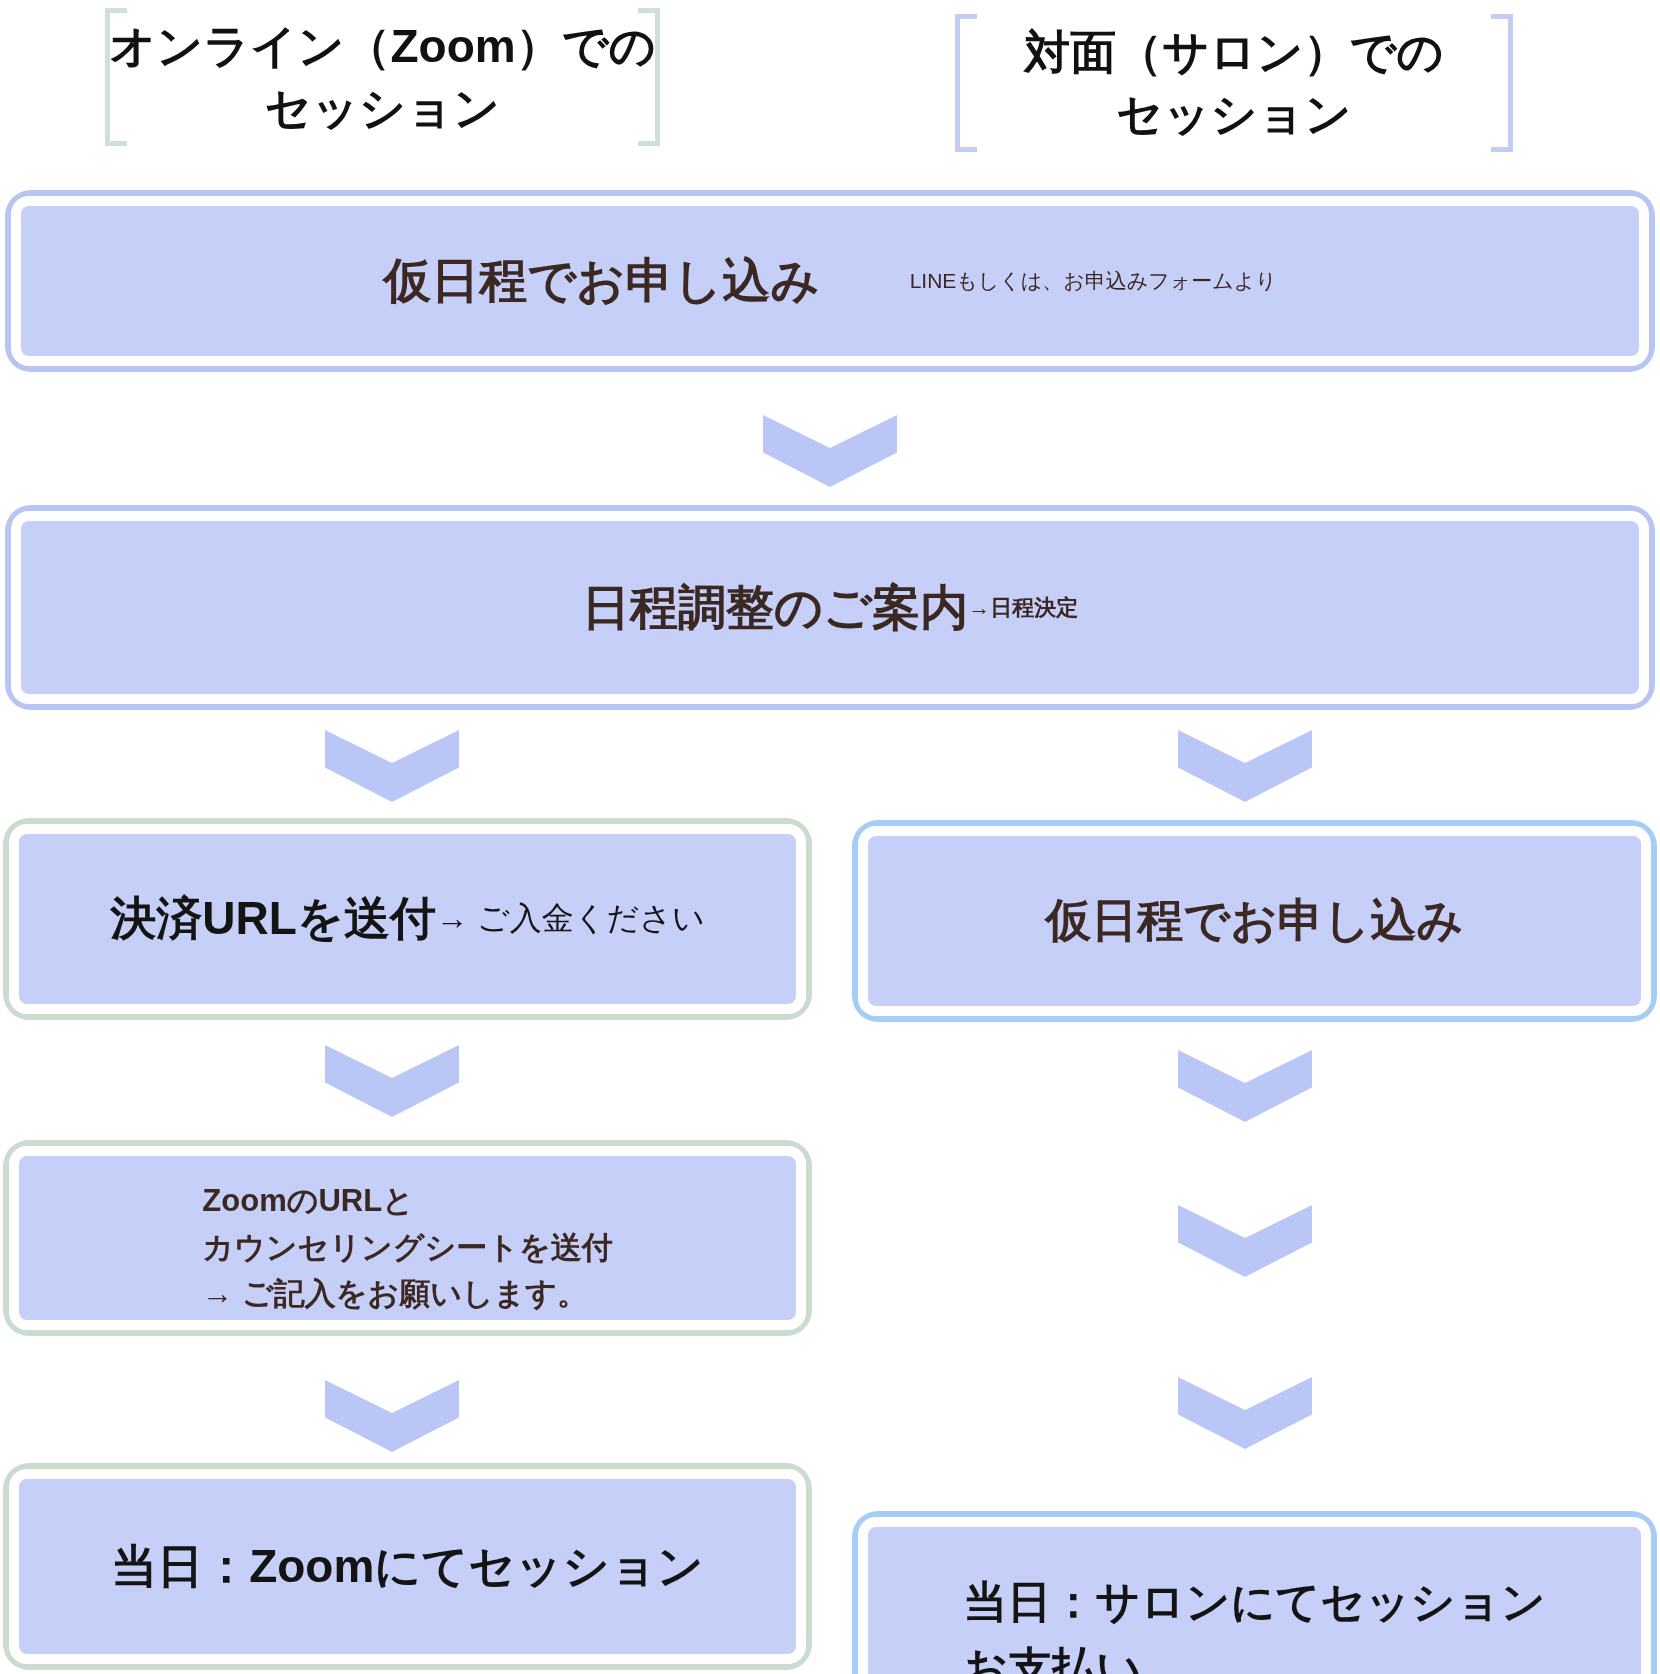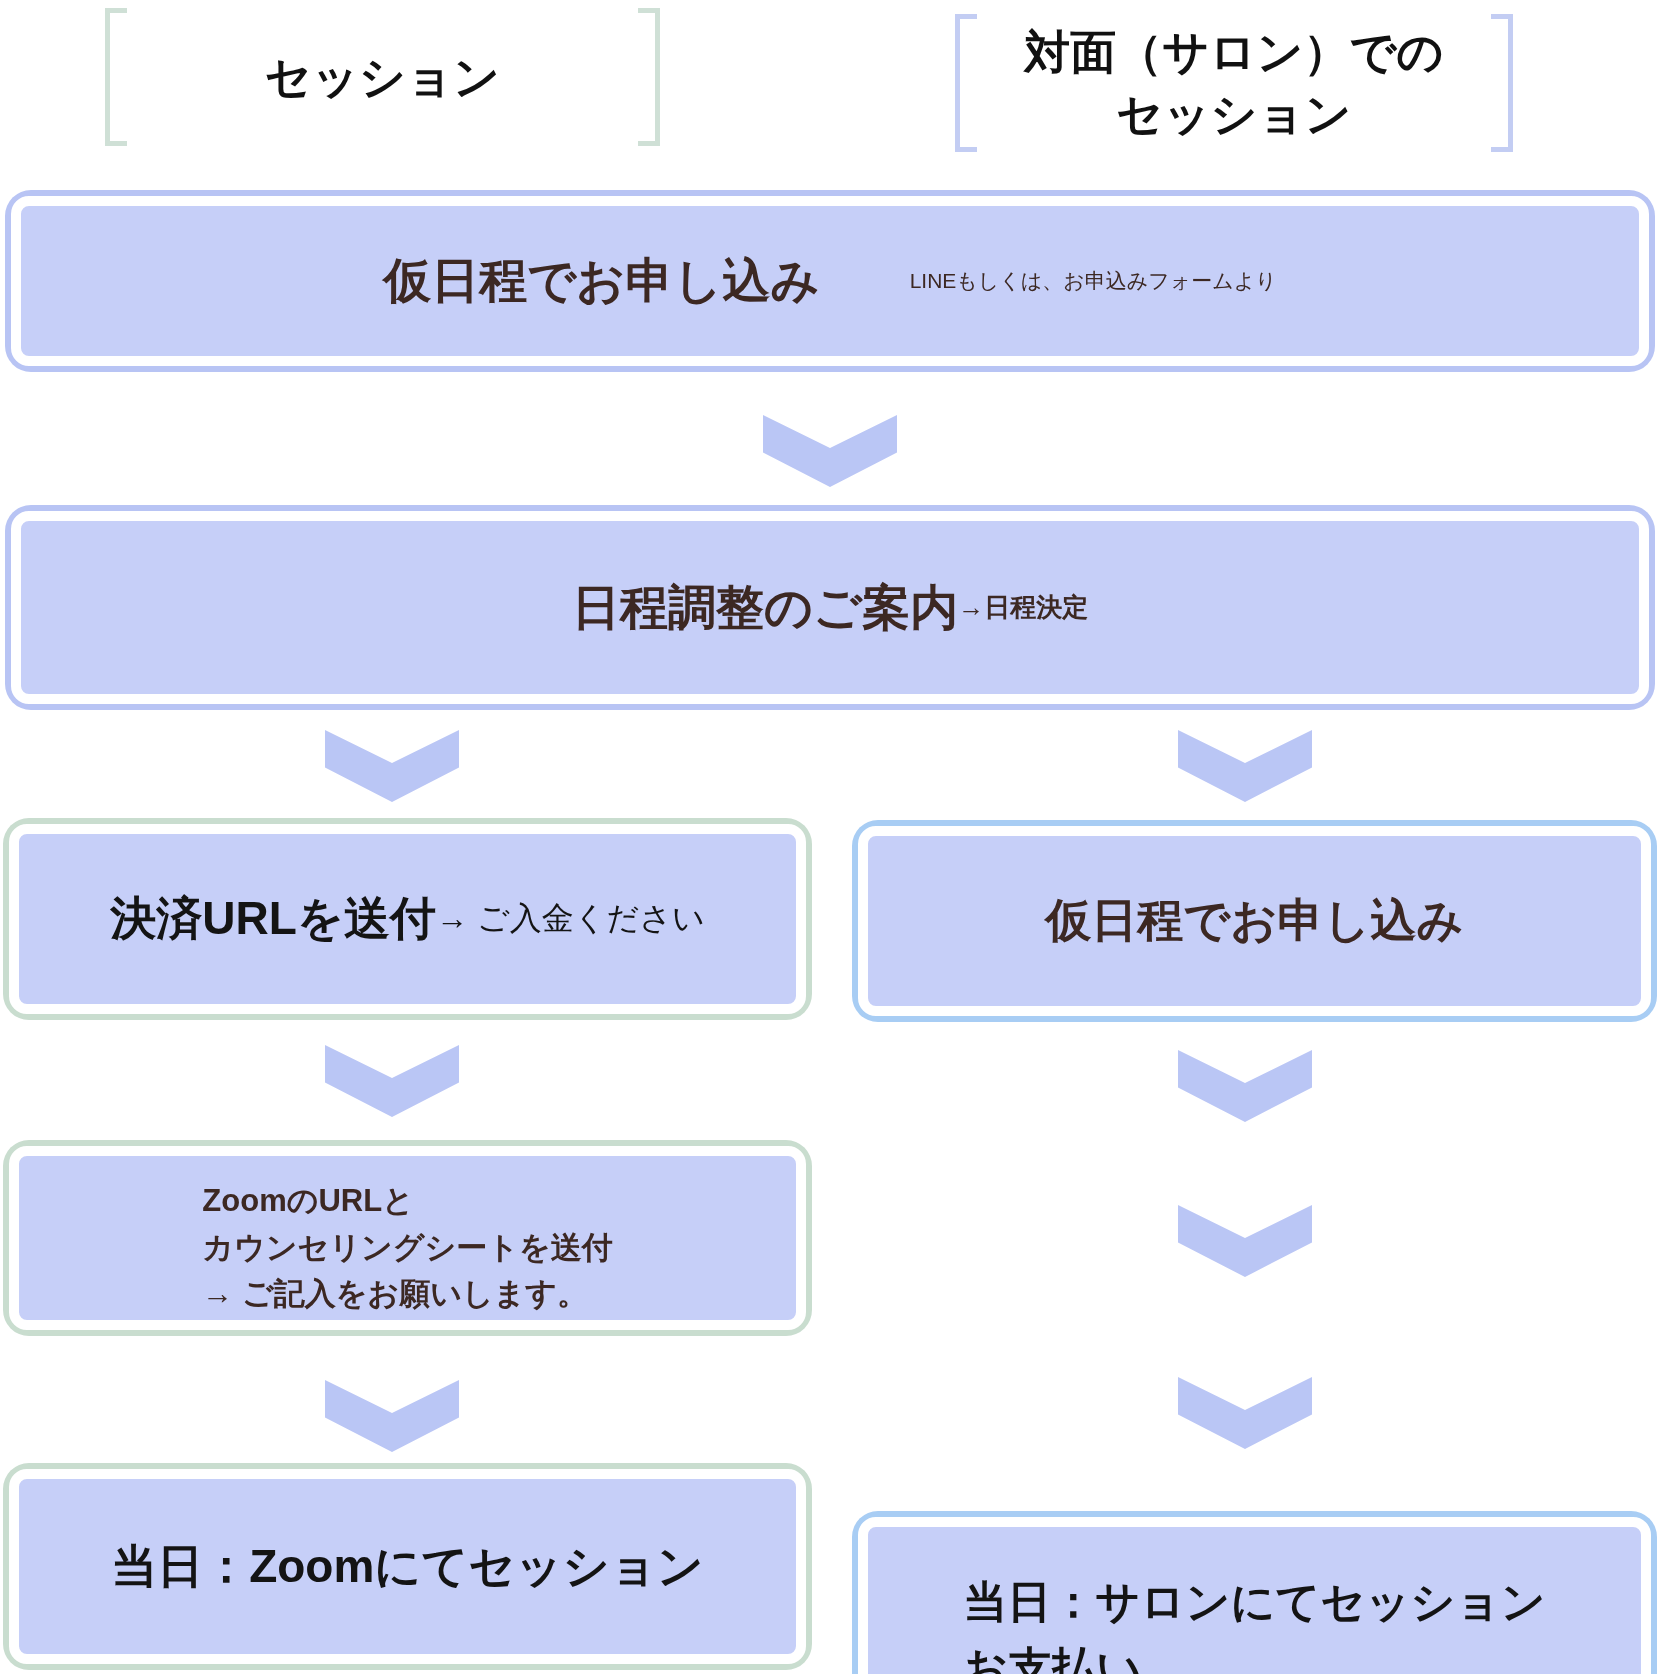--- a/index.html
+++ b/index.html
@@ -25,41 +25,42 @@
   .outer-peri{background:#b8c4f4;}
   .outer-green{background:#c9ddcf;}
   .outer-blue{background:#a8cdf4;}
   
   .t-brown{color:#3c2823;}
   .t-black{color:#141414;}
   .big48{font-size:48px;font-weight:700;}
   .big46{font-size:46px;font-weight:700;}
   .big44{font-size:44px;font-weight:600;}
   .note33{font-size:21px;font-weight:500;text-align:center;}
-  .note34{font-size:26px;font-weight:600;}
+  .note34{font-size:22px;font-weight:600;}
   .note32{font-size:32px;font-weight:500;}
   .lines31{font-size:31px;font-weight:600;line-height:1.5;text-align:left;margin-top:20px;}
   .lines31 span{display:block;}
   .two-lines{line-height:1.5;text-align:left;}
   .two-lines span{display:block;}
   
   .chev{
     position:absolute;width:134px;height:72px;background:#bac6f5;
     clip-path:polygon(0 0,50% 46%,100% 0,100% 52%,50% 100%,0 52%);
   }
 </style>
 </head>
 <body>
 
 <div class="canvas">
 
   <div class="hdr" style="left:105px;top:8px;width:555px;height:138px;">
     <span class="brk brk-open brk-green"></span>
     <span class="brk brk-close brk-green"></span>
     <div class="hdr-text">
+      <span>オンライン（Zoom）での</span>
       <span>セッション</span>
     </div>
   </div>
 
   <div class="hdr" style="left:955px;top:14px;width:558px;height:138px;">
     <span class="brk brk-open brk-blue"></span>
     <span class="brk brk-close brk-blue"></span>
     <div class="hdr-text">
       <span>対面（サロン）での</span>
       <span>セッション</span>

